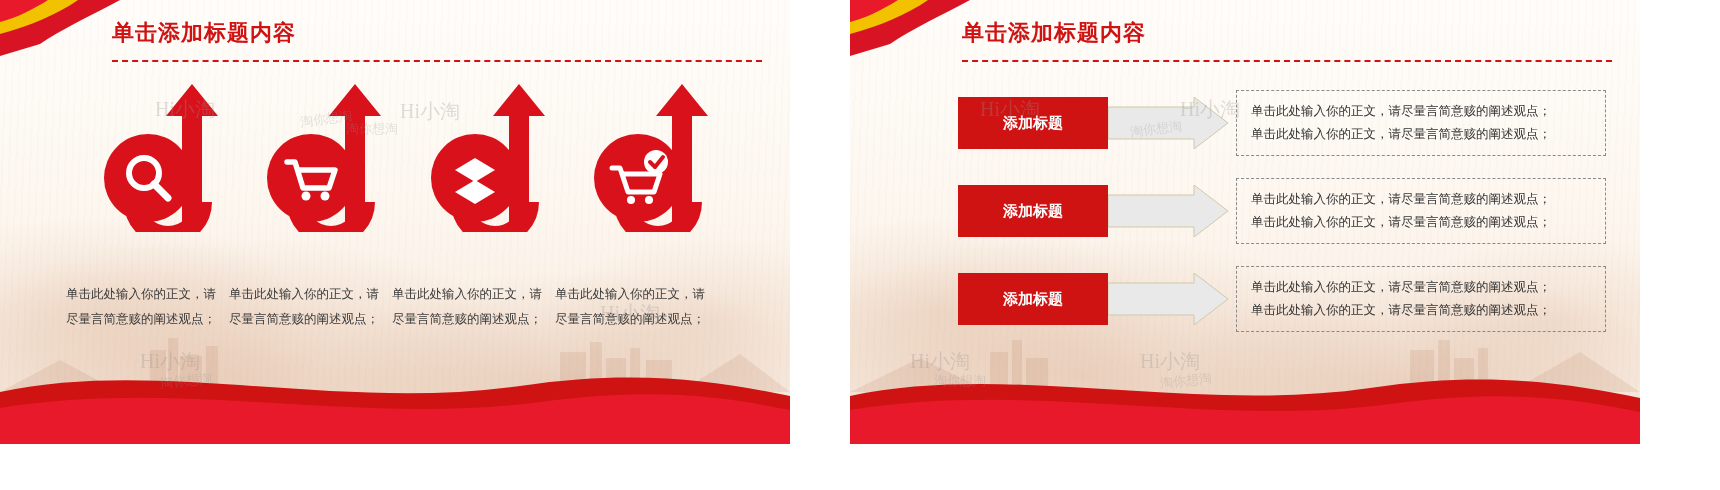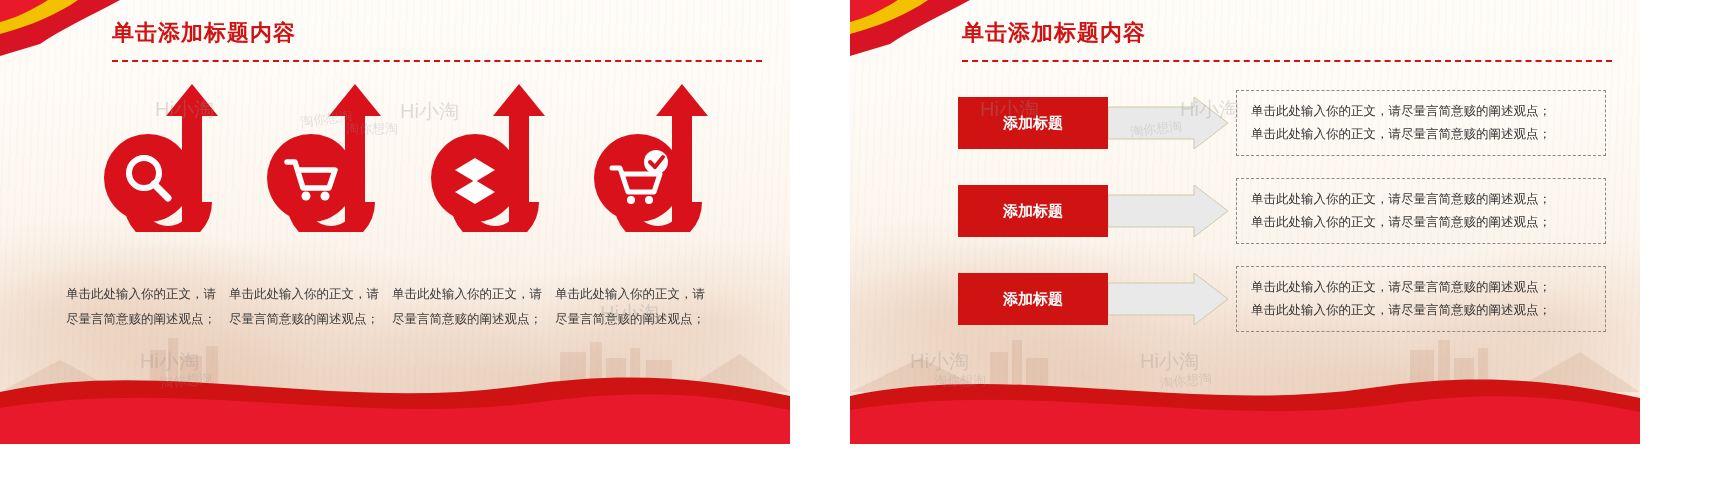--- a/index.html
+++ b/index.html
@@ -12,20 +12,21 @@
     height: 490px;
     font-family: "Liberation Sans", sans-serif;
     overflow: hidden;
   }
   .deck {
     position: relative;
     width: 1720px;
     height: 490px;
     display: flex;
     flex-direction: row;
+    font-family: Liberation Serif, serif;
   }
   .slide {
     position: relative;
     width: 790px;
     height: 444px;
     margin-top: 0;
     overflow: hidden;
     background: #fdf6ef;
   }
   .slide-left { margin-left: 0; }

